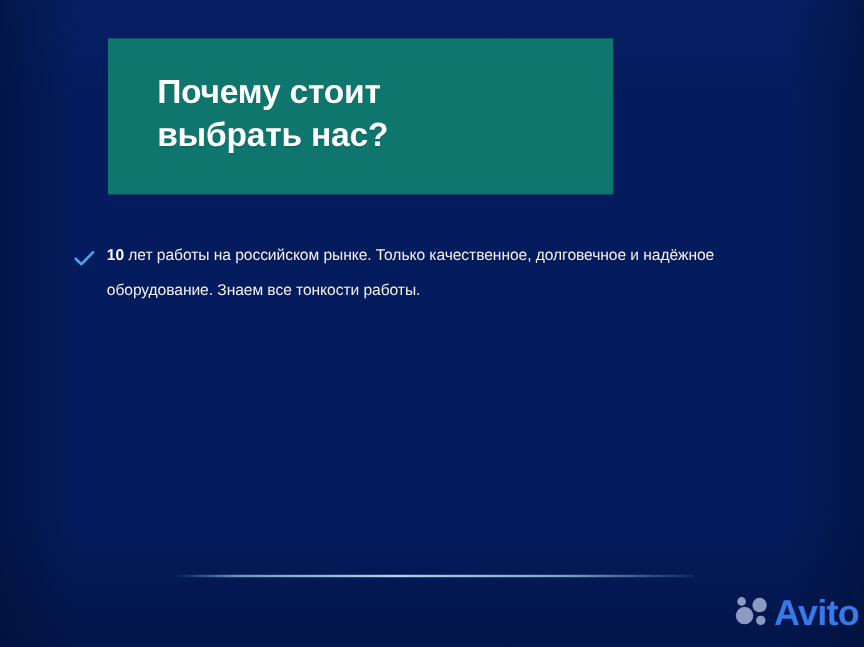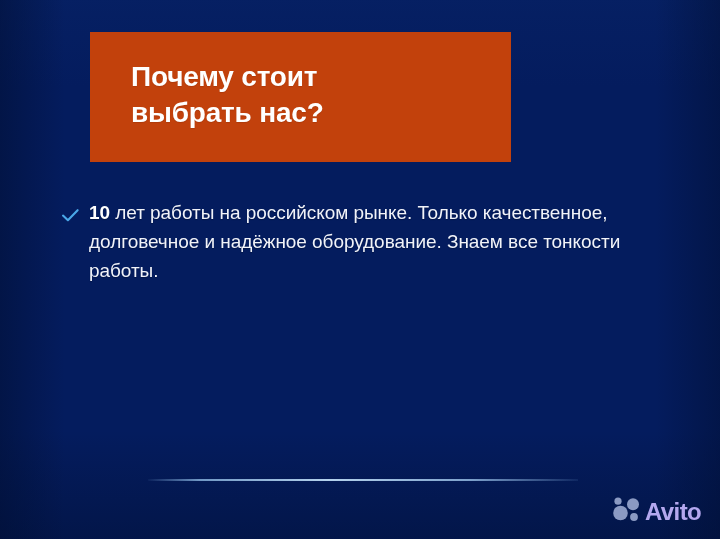--- a/index.html
+++ b/index.html
@@ -35,21 +35,21 @@
       linear-gradient(180deg, rgba(10,40,110,0.30) 0%, rgba(0,0,0,0) 16%, rgba(0,0,0,0) 80%, rgba(1,14,48,0.45) 100%);
   }
 
   
   #title-box {
     position: absolute;
     left: 90px;
     top: 32px;
     width: 421px;
     height: 130px;
-    background: #c2410c;
+    background: #0f766e;
     z-index: 3;
   }
   #title-text {
     position: absolute;
     left: 41px;
     top: 27px;
     margin: 0;
     color: #ffffff;
     font-size: 28px;
     font-weight: bold;
@@ -78,21 +78,21 @@
     margin-top: 3px;
     color: #4aa8e8;
     font-size: 17px;
     line-height: 29px;
     text-align: left;
   }
   .check-icon svg { display: block; margin-top: 8px; }
   .bullet-text {
     flex: 1 1 auto;
     color: #f1f3f9;
-    font-size: 19px;
+    font-size: 13px;
     line-height: 29px;
     letter-spacing: -0.05px;
     text-shadow: 0 1px 1px rgba(0,0,0,0.25);
   }
   .bullet-text .lead {
     font-weight: bold;
     color: #ffffff;
   }
 
   
@@ -116,22 +116,22 @@
     position: absolute;
     left: 612px;
     top: 496px;
     display: flex;
     align-items: center;
     z-index: 4;
     opacity: 0.92;
   }
   #avito-mark { display: block; margin-right: 3px; }
   #avito-wordmark {
-    color: #c4b5fd;
-    font-size: 24px;
+    color: #3b82f6;
+    font-size: 30px;
     font-weight: bold;
     line-height: 25px;
     letter-spacing: -0.6px;
   }
 </style>
 </head>
 <body>
 
 <div id="slide">
 

